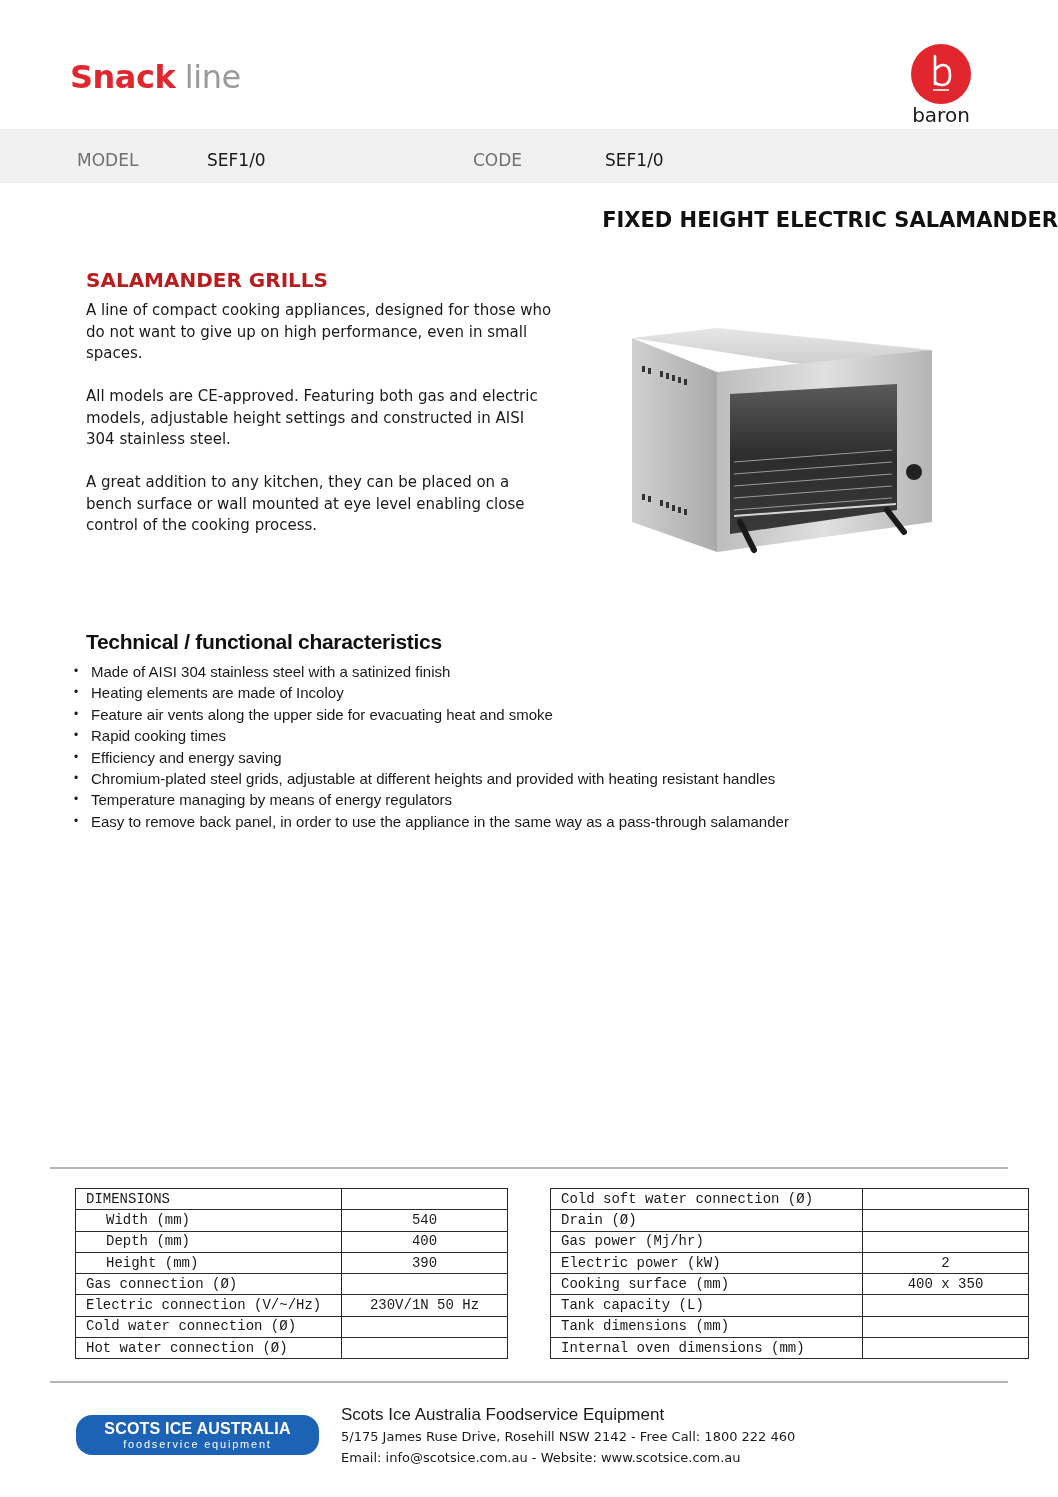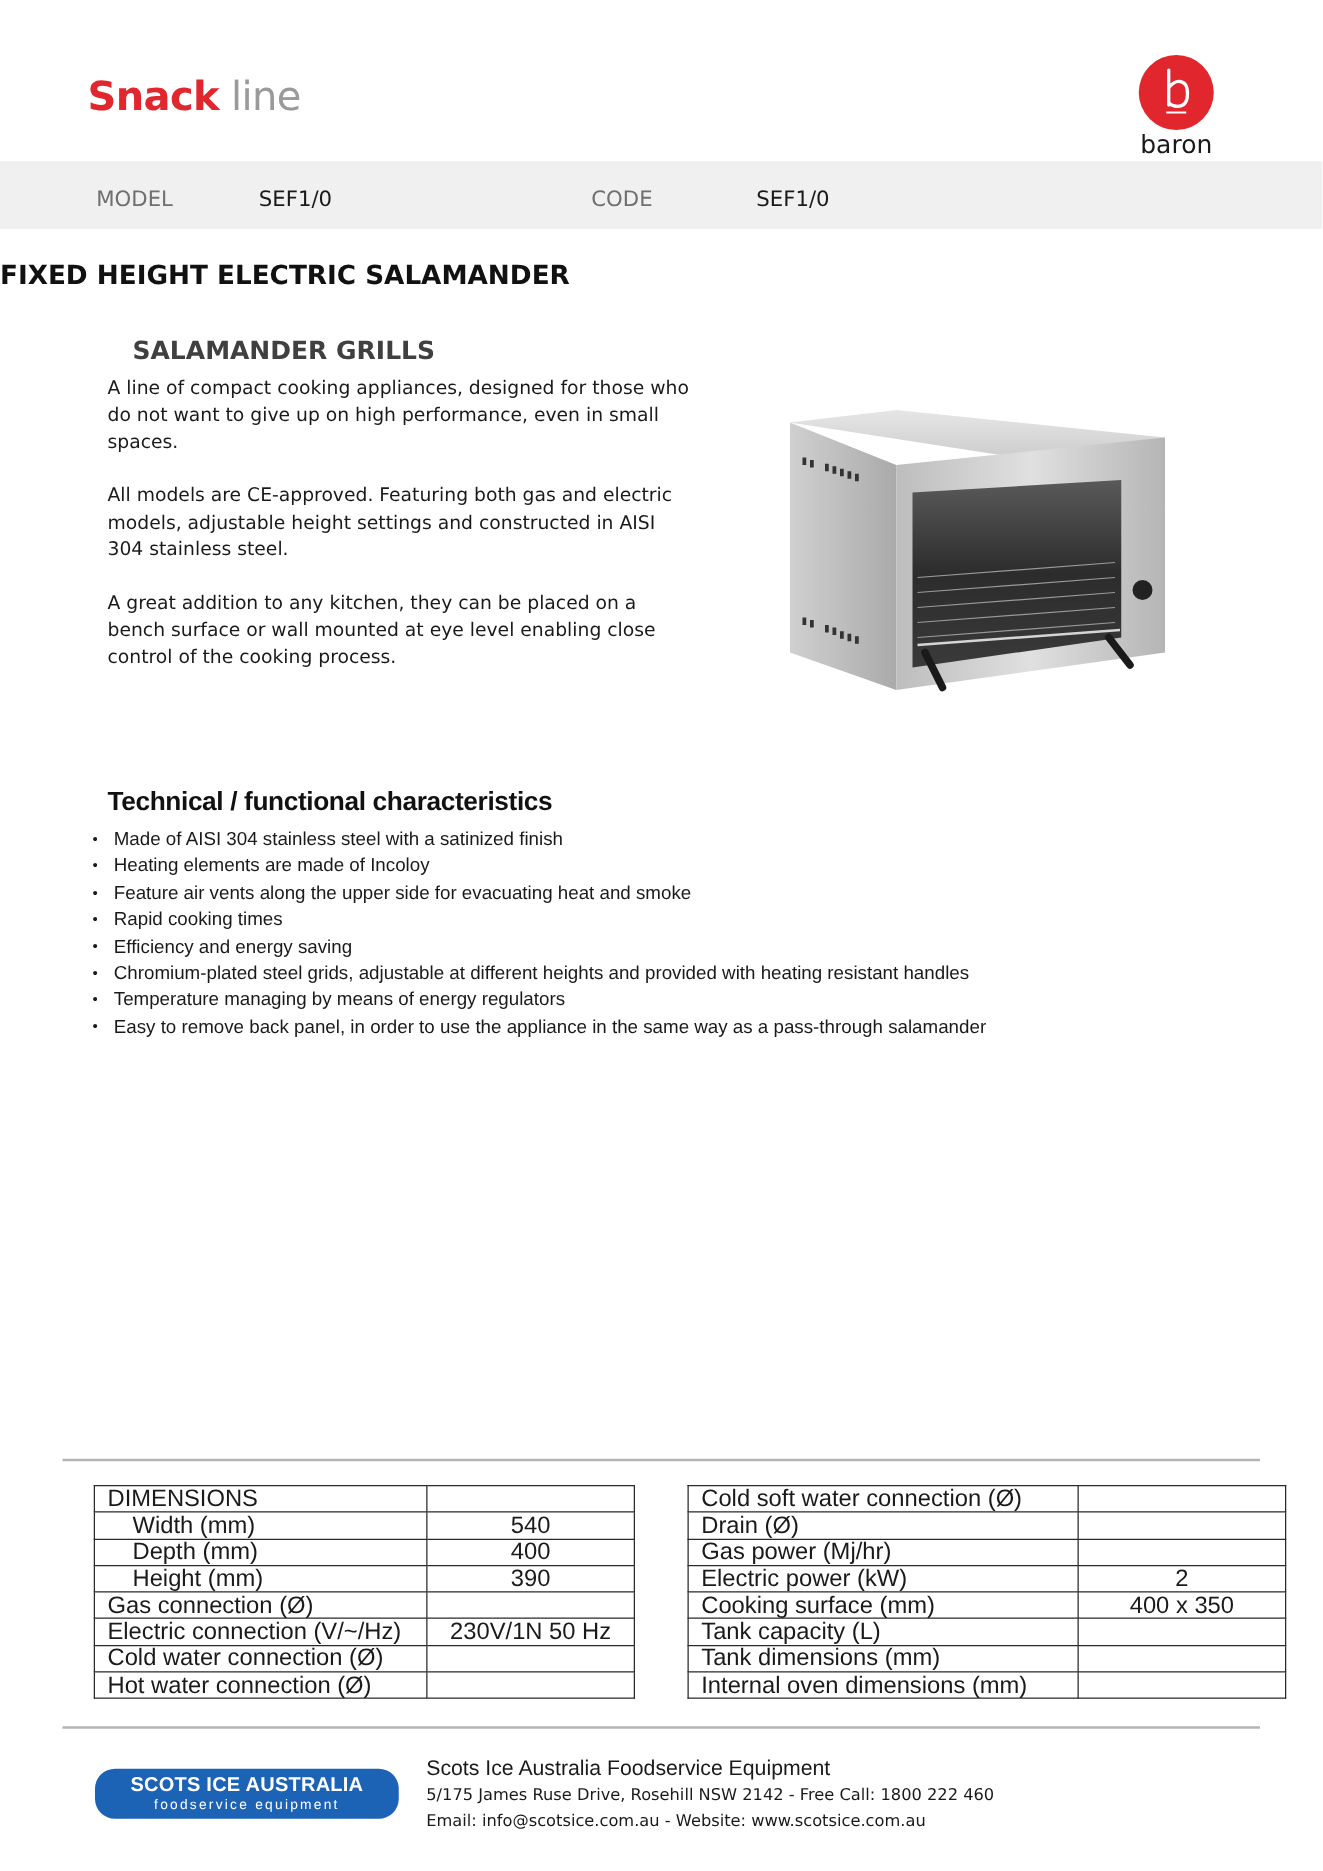--- a/index.html
+++ b/index.html
@@ -14,36 +14,36 @@
     .brand .line { color: #9a9a9a; }
     .logo { left: 906px; top: 44px; width: 70px; text-align: center; }
     .logo-circle { width: 60px; height: 60px; border-radius: 50%; background: #e1262d; margin: 0 auto; position: relative; }
     .logo-circle svg { position: absolute; left: 0; top: 0; }
     .logo-text { font-size: 20px; color: #1a1a1a; margin-top: 0px; line-height: 22px; font-family: "DejaVu Sans", sans-serif; }
 
     .model-bar { left: 0; top: 129px; width: 1058px; height: 54px; background: #f0f0f0; }
     .mb-label { font-size: 17px; color: #707070; top: 150px; }
     .mb-value { font-size: 17px; color: #1a1a1a; top: 150px; }
 
-    .title { left: 0; width: 1058px; top: 208px; text-align: left; font-size: 21px; font-weight: bold; color: #111; }
-
-    .sec-head { left: 86px; top: 268px; font-size: 20px; font-weight: bold; color: #404040; margin-left: 20px; }
+    .title { left: 0; width: 1058px; top: 208px; text-align: right; font-size: 21px; font-weight: bold; color: #111; }
+
+    .sec-head { left: 86px; top: 268px; font-size: 20px; font-weight: bold; color: #b91c1c; }
     .intro { left: 86px; top: 300px; width: 470px; font-size: 15px; line-height: 21.5px; color: #1a1a1a; }
     .intro p { margin-bottom: 21.5px; }
 
     .product { left: 612px; top: 322px; width: 330px; height: 250px; }
 
     .tech-head { left: 86px; top: 630px; font-size: 21px; color: #111; font-family: "Liberation Sans Narrow", "Liberation Sans", sans-serif; font-weight: bold; letter-spacing: -0.3px;}
     .tech-list { left: 74px; top: 661px; width: 780px; list-style: none; font-size: 15px; line-height: 21.4px; color: #1a1a1a; font-family: "Liberation Sans", sans-serif; }
     .tech-list li { position: relative; padding-left: 17px; }
     .tech-list li::before { content: "•"; position: absolute; left: 0; top: 0; font-size: 12px; }
 
     .rule { left: 50px; width: 958px; height: 2px; background: #b5b5b5; }
 
-    table.spec { border-collapse: collapse; font-size: 19px; color: #1a1a1a; font-family: Liberation Sans, sans-serif; }
+    table.spec { border-collapse: collapse; font-size: 14px; color: #1a1a1a; font-family: Liberation Mono, monospace; }
     table.spec td { border: 1.3px solid #2a2a2a; height: 21.3px; padding: 0 10px; line-height: 19px; white-space: nowrap; }
     table.spec td.val { text-align: center; }
     table.spec td.ind { padding-left: 30px; }
     .t-left { left: 75px; top: 1188px; }
     .t-left td.lab { width: 266px; }
     .t-left td.val { width: 166px; }
     .t-right { left: 550px; top: 1188px; }
     .t-right td.lab { width: 312px; }
     .t-right td.val { width: 166px; }
 

